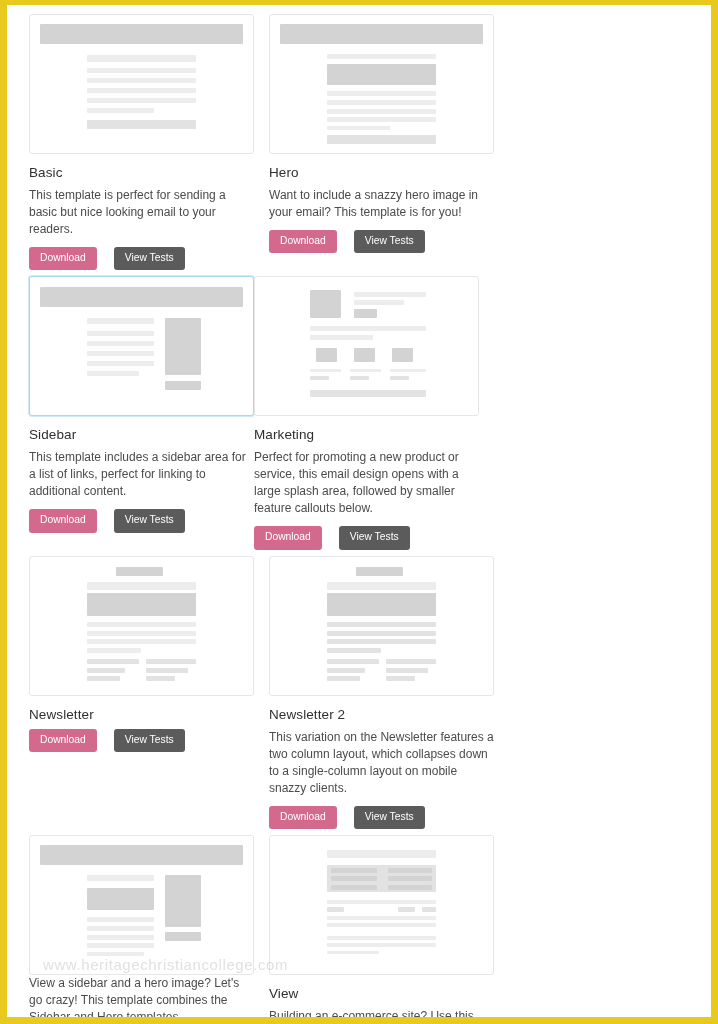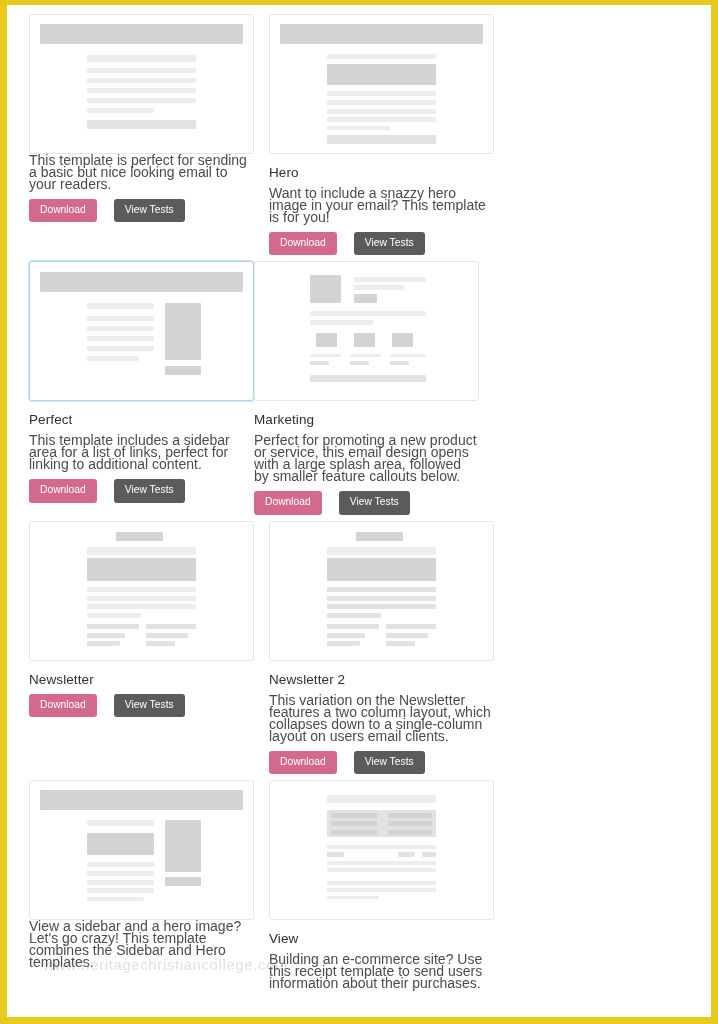--- a/index.html
+++ b/index.html
@@ -72,22 +72,22 @@
 
   
   .card-title {
     font-size: 13.5px;
     color: #2f2f2f;
     font-weight: 400;
     margin: 11px 0 7px 0;
     letter-spacing: .1px;
   }
   .card-desc {
-    font-size: 14px;
-    line-height: 12px;
+    font-size: 12px;
+    line-height: 17px;
     color: #4b4b4b;
     margin-bottom: 9px;
   }
 
   
   .btn-row { display: flex; gap: 17px; }
   .btn {
     border: none;
     font-family: "Liberation Sans", sans-serif;
     font-size: 10.3px;
@@ -125,20 +125,21 @@
             <div class="sk d" style="left: 2%; top: 2%; width: 96%; height: 16%;"></div>
             <div class="sk l" style="left: 24%; top: 27%; width: 52%; height: 5%;"></div>
             <div class="sk l" style="left: 24%; top: 37%; width: 52%; height: 4%;"></div>
             <div class="sk l" style="left: 24%; top: 45%; width: 52%; height: 4%;"></div>
             <div class="sk l" style="left: 24%; top: 53%; width: 52%; height: 4%;"></div>
             <div class="sk l" style="left: 24%; top: 61%; width: 52%; height: 4%;"></div>
             <div class="sk l" style="left: 24%; top: 69%; width: 32%; height: 4%;"></div>
             <div class="sk m" style="left: 24%; top: 79%; width: 52%; height: 7%;"></div>
           </div>
         </div>
+        <div class="card-title">Basic</div>
         <div class="card-desc">This template is perfect for sending a basic but nice looking email to your readers.</div>
         <div class="btn-row">
           <button class="btn btn-download">Download</button>
           <button class="btn btn-tests">View Tests</button>
         </div>
       </div>
       <div class="card">
         <div class="preview">
           <div class="inner">
             <div class="sk d" style="left: 2%; top: 2%; width: 96%; height: 16%;"></div>
@@ -166,21 +167,21 @@
             <div class="sk l" style="left: 24%; top: 27%; width: 32%; height: 5%;"></div>
             <div class="sk l" style="left: 24%; top: 38%; width: 32%; height: 4%;"></div>
             <div class="sk l" style="left: 24%; top: 46%; width: 32%; height: 4%;"></div>
             <div class="sk l" style="left: 24%; top: 54%; width: 32%; height: 4%;"></div>
             <div class="sk l" style="left: 24%; top: 62%; width: 32%; height: 4%;"></div>
             <div class="sk l" style="left: 24%; top: 70%; width: 25%; height: 4%;"></div>
             <div class="sk d" style="left: 61%; top: 27%; width: 17%; height: 46%;"></div>
             <div class="sk d" style="left: 61%; top: 78%; width: 17%; height: 7%;"></div>
           </div>
         </div>
-        <div class="card-title">Perfect</div>
+        <div class="card-title">Sidebar</div>
         <div class="card-desc">This template includes a sidebar area for a list of links, perfect for linking to additional content.</div>
         <div class="btn-row">
           <button class="btn btn-download">Download</button>
           <button class="btn btn-tests">View Tests</button>
         </div>
       </div>
       <div class="card">
         <div class="preview">
           <div class="inner">
             <div class="sk d" style="left: 23%; top: 5%; width: 15%; height: 22%;"></div>
@@ -244,21 +245,21 @@
             <div class="sk m" style="left: 24%; top: 68%; width: 26%; height: 4%;"></div>
             <div class="sk m" style="left: 24%; top: 77%; width: 25%; height: 4%;"></div>
             <div class="sk m" style="left: 52%; top: 77%; width: 24%; height: 4%;"></div>
             <div class="sk m" style="left: 24%; top: 84%; width: 18%; height: 4%;"></div>
             <div class="sk m" style="left: 52%; top: 84%; width: 20%; height: 4%;"></div>
             <div class="sk m" style="left: 24%; top: 91%; width: 16%; height: 4%;"></div>
             <div class="sk m" style="left: 52%; top: 91%; width: 14%; height: 4%;"></div>
           </div>
         </div>
         <div class="card-title">Newsletter 2</div>
-        <div class="card-desc">This variation on the Newsletter features a two column layout, which collapses down to a single-column layout on users email clients.</div>
+        <div class="card-desc">This variation on the Newsletter features a two column layout, which collapses down to a single-column layout on mobile snazzy clients.</div>
         <div class="btn-row">
           <button class="btn btn-download">Download</button>
           <button class="btn btn-tests">View Tests</button>
         </div>
       </div>
       <div class="card">
         <div class="preview">
           <div class="inner">
             <div class="sk d" style="left: 2%; top: 2%; width: 96%; height: 16%;"></div>
             <div class="sk l" style="left: 24%; top: 26%; width: 32%; height: 5%;"></div>

